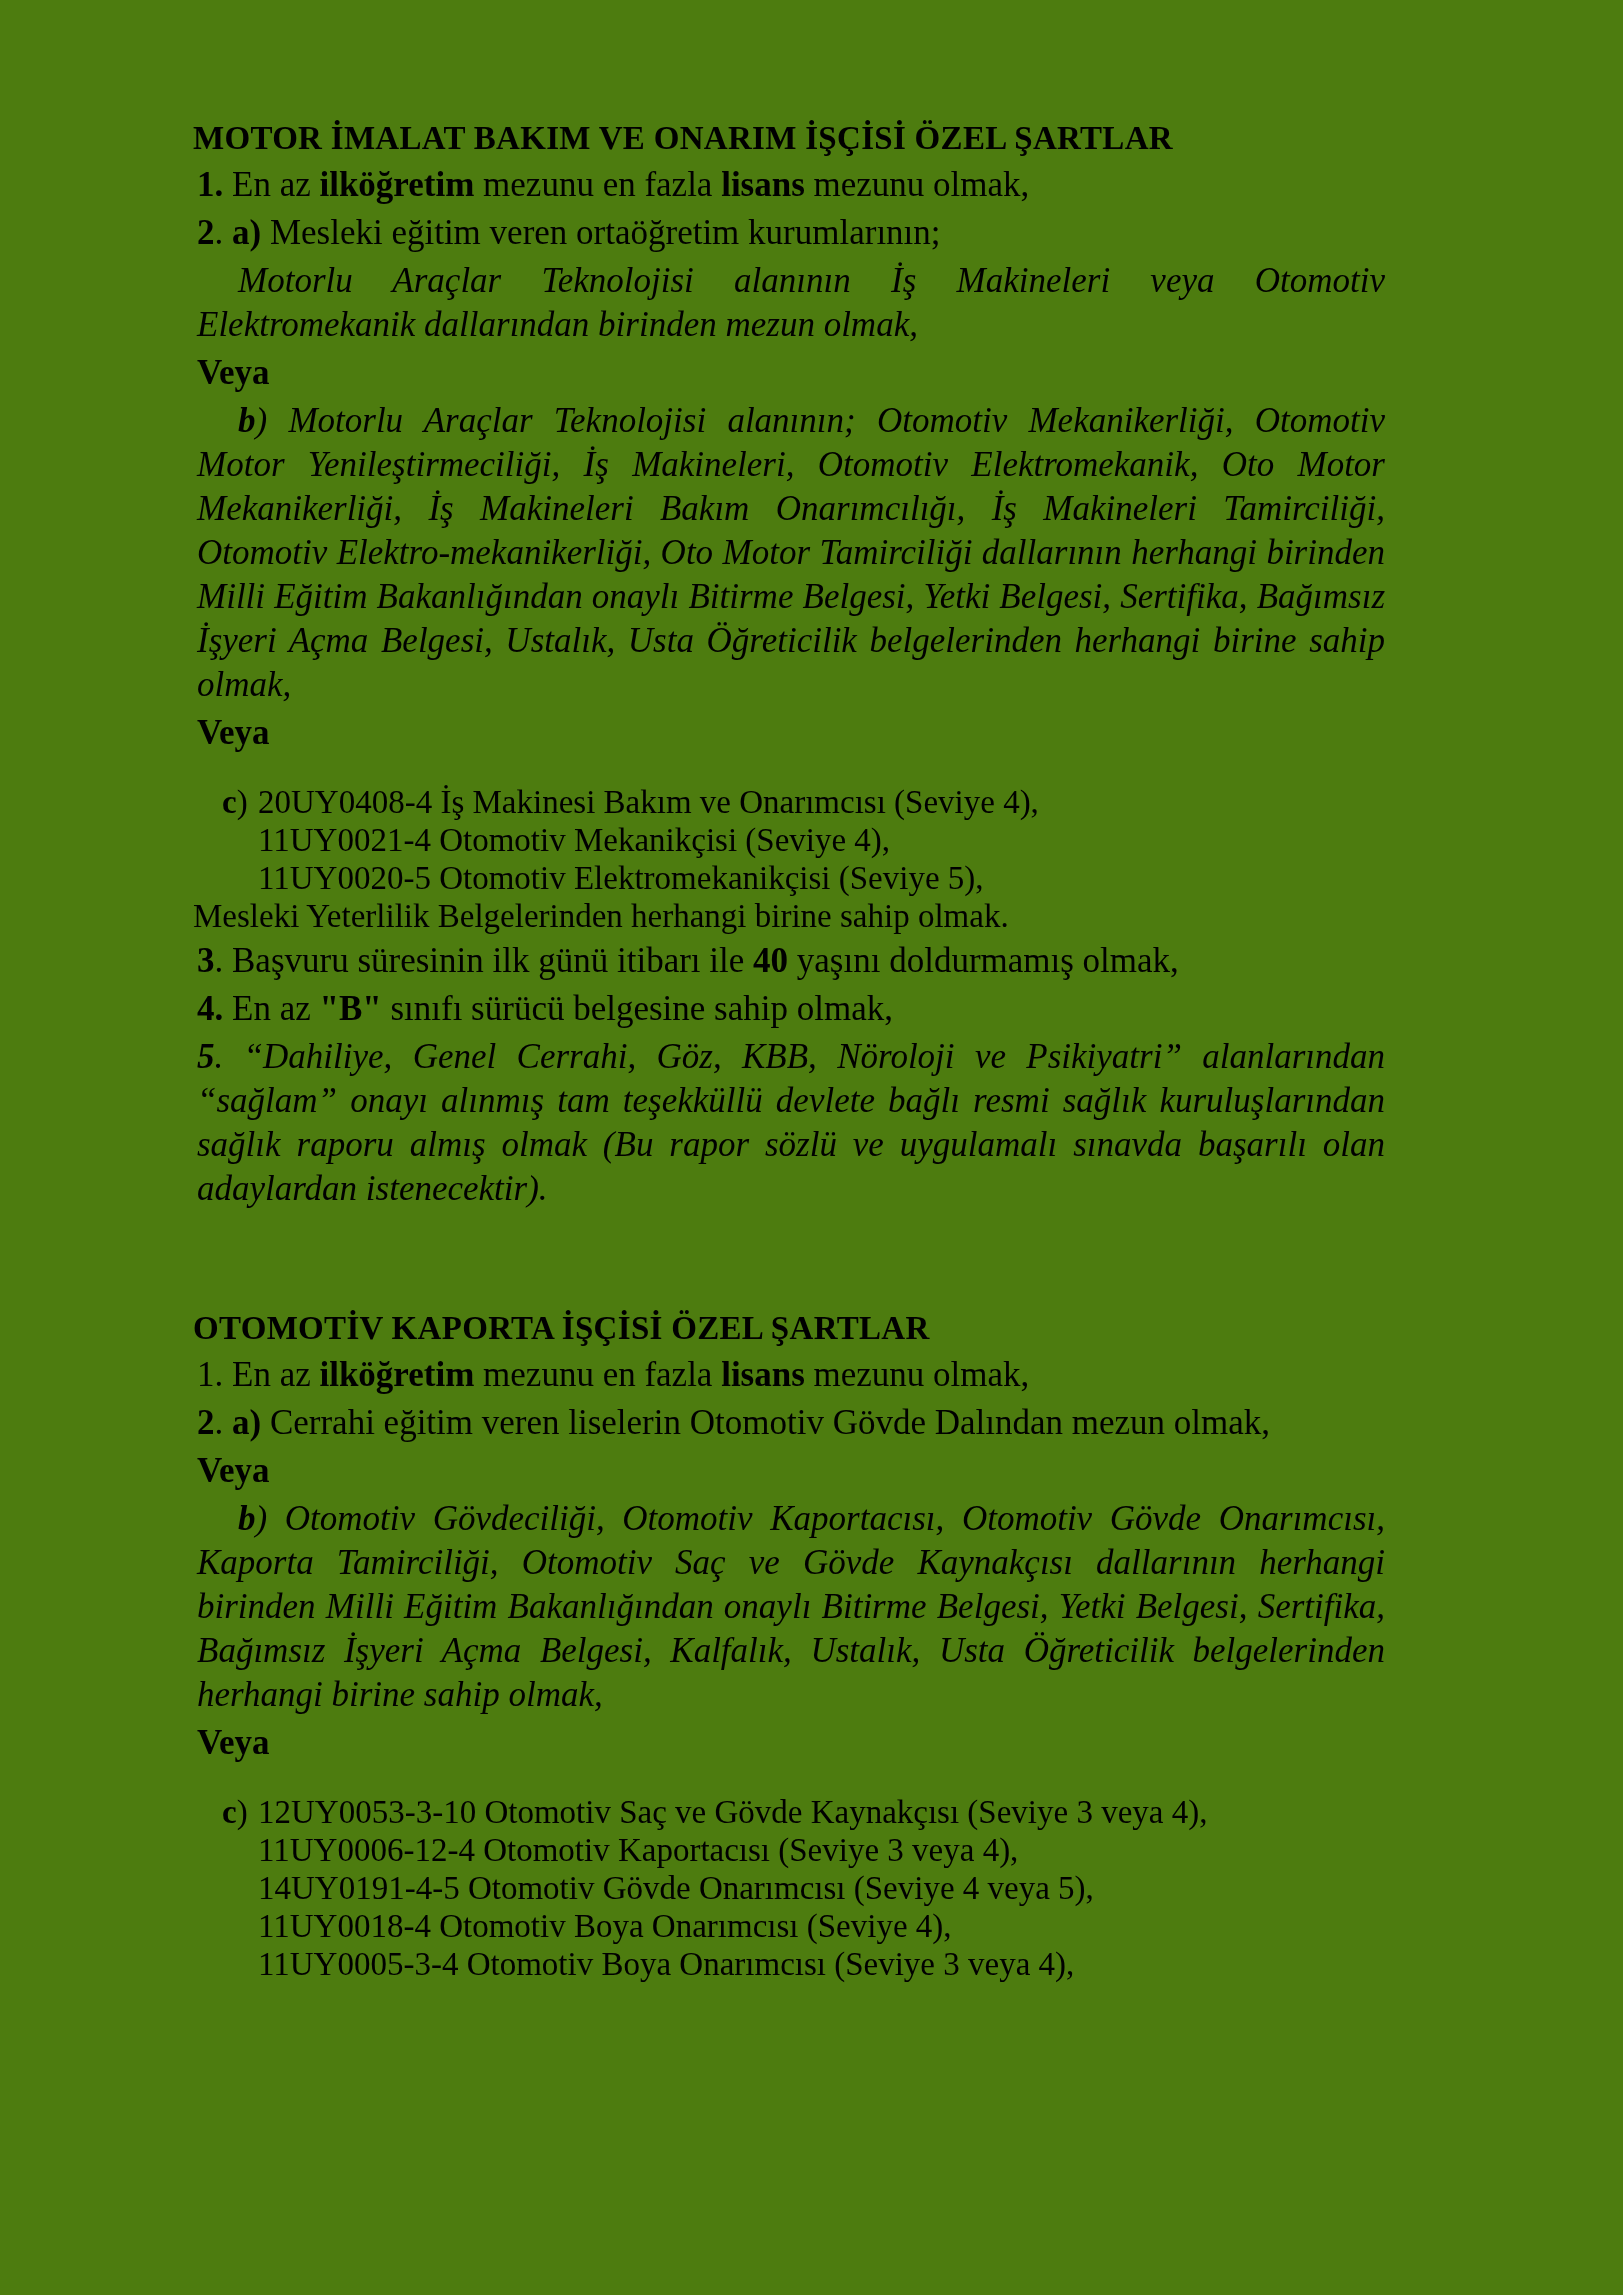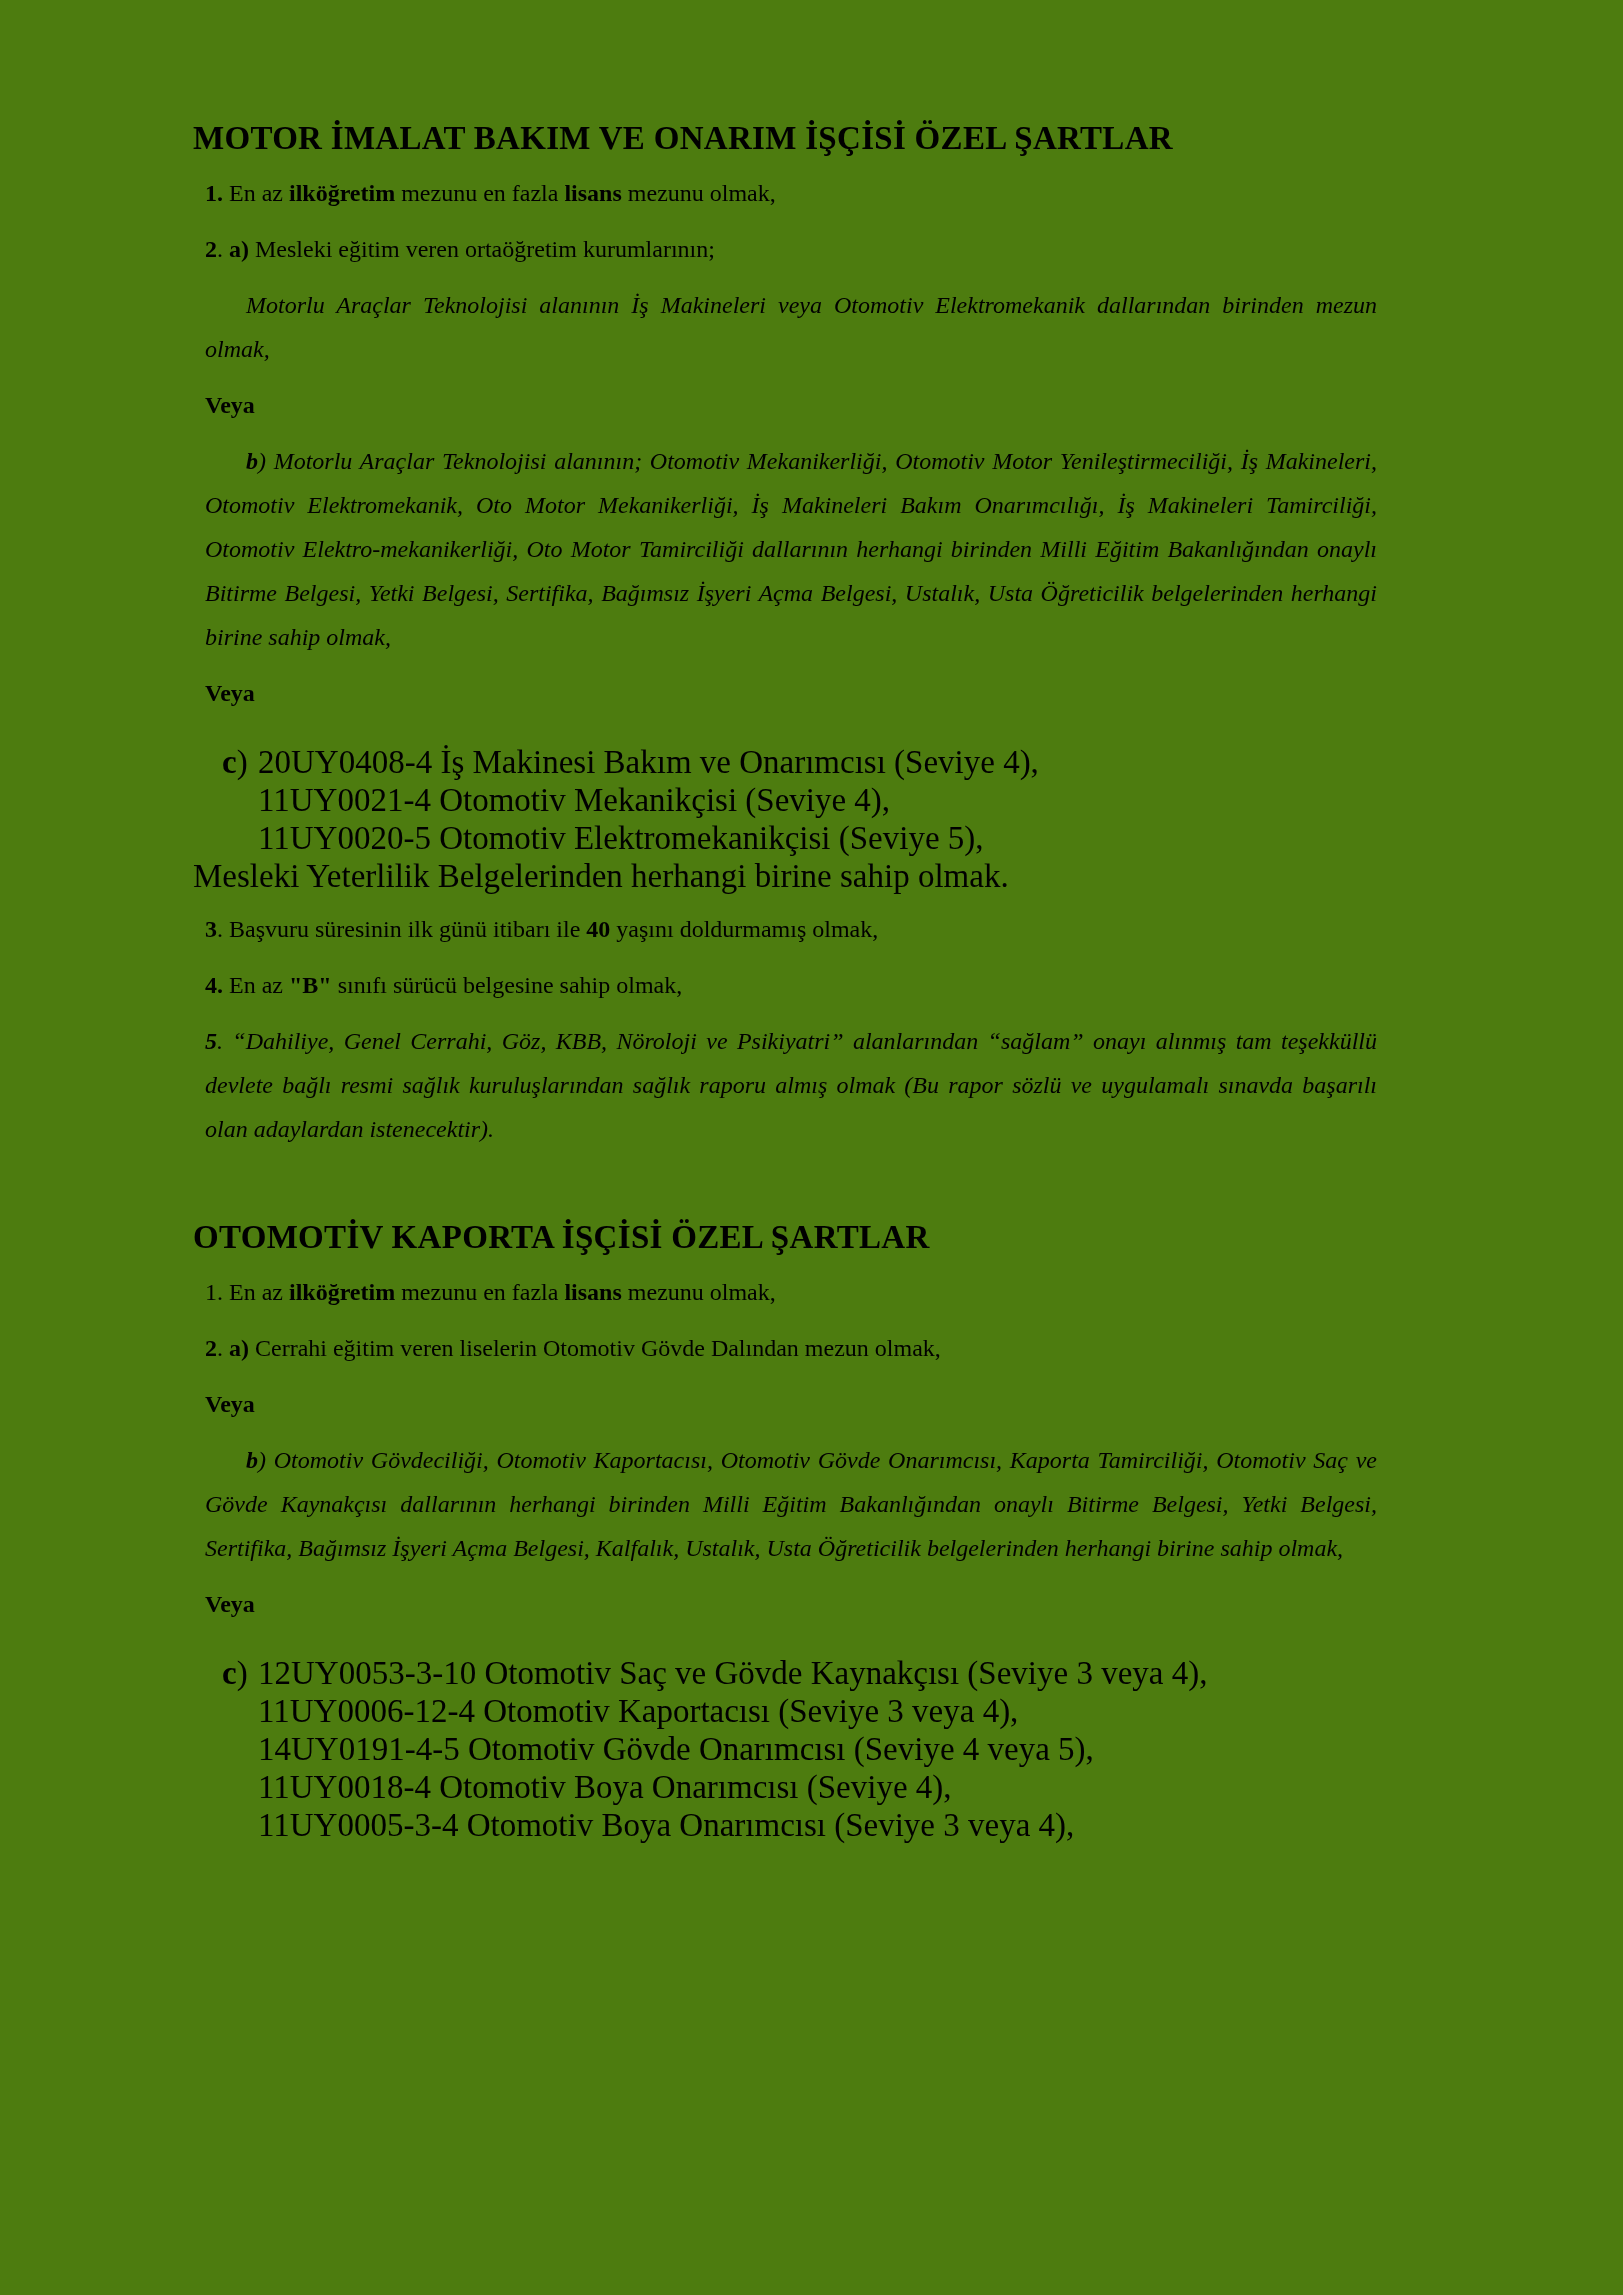--- a/index.html
+++ b/index.html
@@ -24,23 +24,23 @@
     padding-top: 118px;
   }
   .doc-title {
     font-size: 33px;
     line-height: 41px;
     font-weight: bold;
     margin: 0;
     letter-spacing: 0.3px;
   }
   p.line {
-    font-size: 24px;
+    font-size: 35px;
     line-height: 44px;
-    margin: 12px;
+    margin: 4px;
   }
   .just { text-align: justify; font-style: italic; }
   .ind  { text-indent: 41px; }
   .veya { font-weight: bold; }
   .clist {
     font-size: 33px;
     line-height: 38px;
     padding-left: 65px;
     margin: 0;
   }
@@ -60,21 +60,21 @@
   .mt-p1    { margin-top: 31px; }
   .mt-p2    { margin-top: 28px; }
   .mt-p3    { margin-top: 25px; }
   .mt-veya0 { margin-top: 0; }
   .mt-p4    { margin-top: 24px; }
   .mt-veya2 { margin-top: 26px; }
   .mt-cl1   { margin-top: 28px; }
   .mt-p5    { margin-top: 37px; }
   .mt-p6    { margin-top: 23px; }
   .mt-p7    { margin-top: 31px; }
-  .mt-t2    { margin-top: 66px; }
+  .mt-t2    { margin-top: 97px; }
   .mt-p8    { margin-top: 29.4px; }
   .mt-p9    { margin-top: 26px; }
   .mt-veya3 { margin-top: 30px; }
   .mt-p10   { margin-top: 21.6px; }
   .mt-veya4 { margin-top: 29.4px; }
   .mt-cl2   { margin-top: 27.5px; }
   b, strong { font-weight: bold; }
 </style>
 </head>
 <body>

